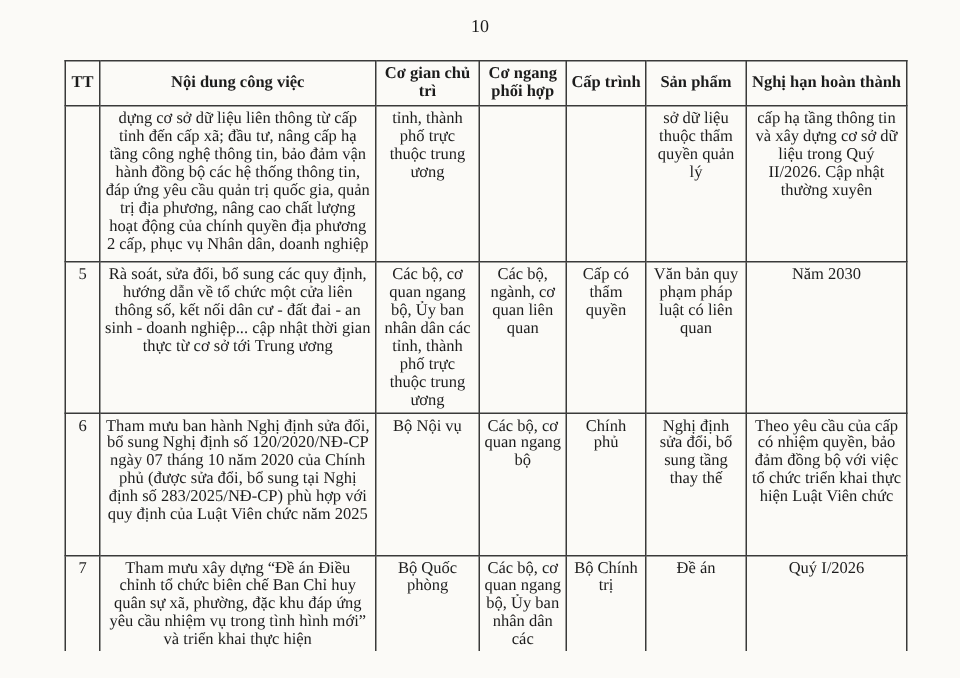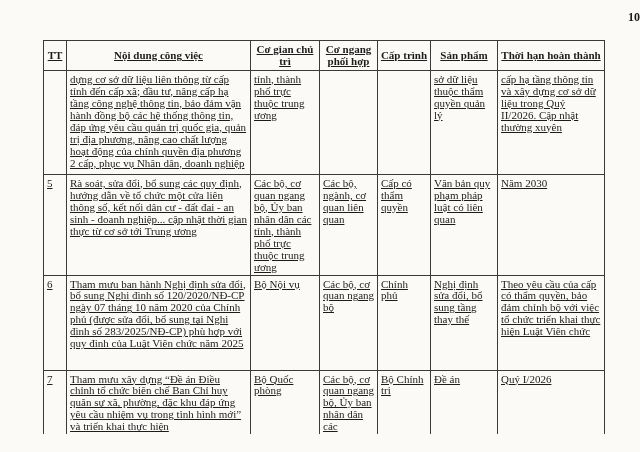--- a/index.html
+++ b/index.html
@@ -13,53 +13,51 @@
     font-family: "Liberation Serif", serif;
     color: #1c1c1c;
     position: relative;
     overflow: hidden;
   }
   .page-number {
     position: absolute;
     top: 10px;
     left: 0;
     width: 100%;
-    text-align: right;
+    text-align: center;
     font-size: 12px;
-    font-weight: bold;
   }
   table.work-plan {
     position: absolute;
     left: 43px;
     top: 40px;
     width: 561px;
     border-collapse: collapse;
     table-layout: fixed;
-    text-decoration: underline;
   }
   table.work-plan th,
   table.work-plan td {
     border: 1px solid #3a3a3a;
     overflow: hidden;
   }
   table.work-plan th {
     font-size: 11px;
     font-weight: bold;
     text-align: center;
     vertical-align: middle;
     line-height: 1.12;
     padding: 2px 1px;
     height: 24px;
   }
   table.work-plan td {
     font-size: 11px;
     line-height: 1.09;
     vertical-align: top;
     padding: 2px 3px;
-    text-align: left;
+    text-align: center;
   }
   
   col.c-tt        { width: 23px; }
   col.c-noi-dung  { width: 184px; }
   col.c-chu-tri   { width: 69px; }
   col.c-phoi-hop  { width: 58px; }
   col.c-cap-trinh { width: 53px; }
   col.c-san-pham  { width: 67px; }
   col.c-thoi-han  { width: 107px; }
 
@@ -91,21 +89,21 @@
     <col class="c-thoi-han">
   </colgroup>
   <thead>
     <tr>
       <th>TT</th>
       <th>Nội dung công việc</th>
       <th>Cơ gian chủ trì</th>
       <th>Cơ ngang phối hợp</th>
       <th>Cấp trình</th>
       <th>Sản phẩm</th>
-      <th>Thời hạn hoàn thành</th>
+      <th>Nghị hạn hoàn thành</th>
     </tr>
   </thead>
   <tbody>
       <tr>
         <td class="cell-tt"></td>
         <td class="cell-noi-dung">dựng cơ sở dữ liệu liên thông từ cấp tỉnh đến cấp xã; đầu tư, nâng cấp hạ tầng công nghệ thông tin, bảo đảm vận hành đồng bộ các hệ thống thông tin, đáp ứng yêu cầu quản trị quốc gia, quản trị địa phương, nâng cao chất lượng hoạt động của chính quyền địa phương 2 cấp, phục vụ Nhân dân, doanh nghiệp</td>
         <td class="cell-chu-tri">tỉnh, thành phố trực thuộc trung ương</td>
         <td class="cell-phoi-hop"></td>
         <td class="cell-cap-trinh"></td>
         <td class="cell-san-pham">sở dữ liệu thuộc thẩm quyền quản lý</td>
@@ -120,21 +118,21 @@
         <td class="cell-san-pham">Văn bản quy phạm pháp luật có liên quan</td>
         <td class="cell-thoi-han">Năm 2030</td>
       </tr>
       <tr>
         <td class="cell-tt">6</td>
         <td class="cell-noi-dung">Tham mưu ban hành Nghị định sửa đổi, bổ sung Nghị định số 120/2020/NĐ-CP ngày 07 tháng 10 năm 2020 của Chính phủ (được sửa đổi, bổ sung tại Nghị định số 283/2025/NĐ-CP) phù hợp với quy định của Luật Viên chức năm 2025</td>
         <td class="cell-chu-tri">Bộ Nội vụ</td>
         <td class="cell-phoi-hop">Các bộ, cơ quan ngang bộ</td>
         <td class="cell-cap-trinh">Chính phủ</td>
         <td class="cell-san-pham">Nghị định sửa đổi, bổ sung tầng thay thế</td>
-        <td class="cell-thoi-han">Theo yêu cầu của cấp có thẩm quyền, bảo đảm chỉnh bộ với việc tổ chức triển khai thực hiện Luật Viên chức</td>
+        <td class="cell-thoi-han">Theo yêu cầu của cấp có nhiệm quyền, bảo đảm đồng bộ với việc tổ chức triển khai thực hiện Luật Viên chức</td>
       </tr>
       <tr>
         <td class="cell-tt">7</td>
         <td class="cell-noi-dung">Tham mưu xây dựng “Đề án Điều chỉnh tổ chức biên chế Ban Chỉ huy quân sự xã, phường, đặc khu đáp ứng yêu cầu nhiệm vụ trong tình hình mới” và triển khai thực hiện</td>
         <td class="cell-chu-tri">Bộ Quốc phòng</td>
         <td class="cell-phoi-hop">Các bộ, cơ quan ngang bộ, Ủy ban nhân dân các</td>
         <td class="cell-cap-trinh">Bộ Chính trị</td>
         <td class="cell-san-pham">Đề án</td>
         <td class="cell-thoi-han">Quý I/2026</td>
       </tr>

